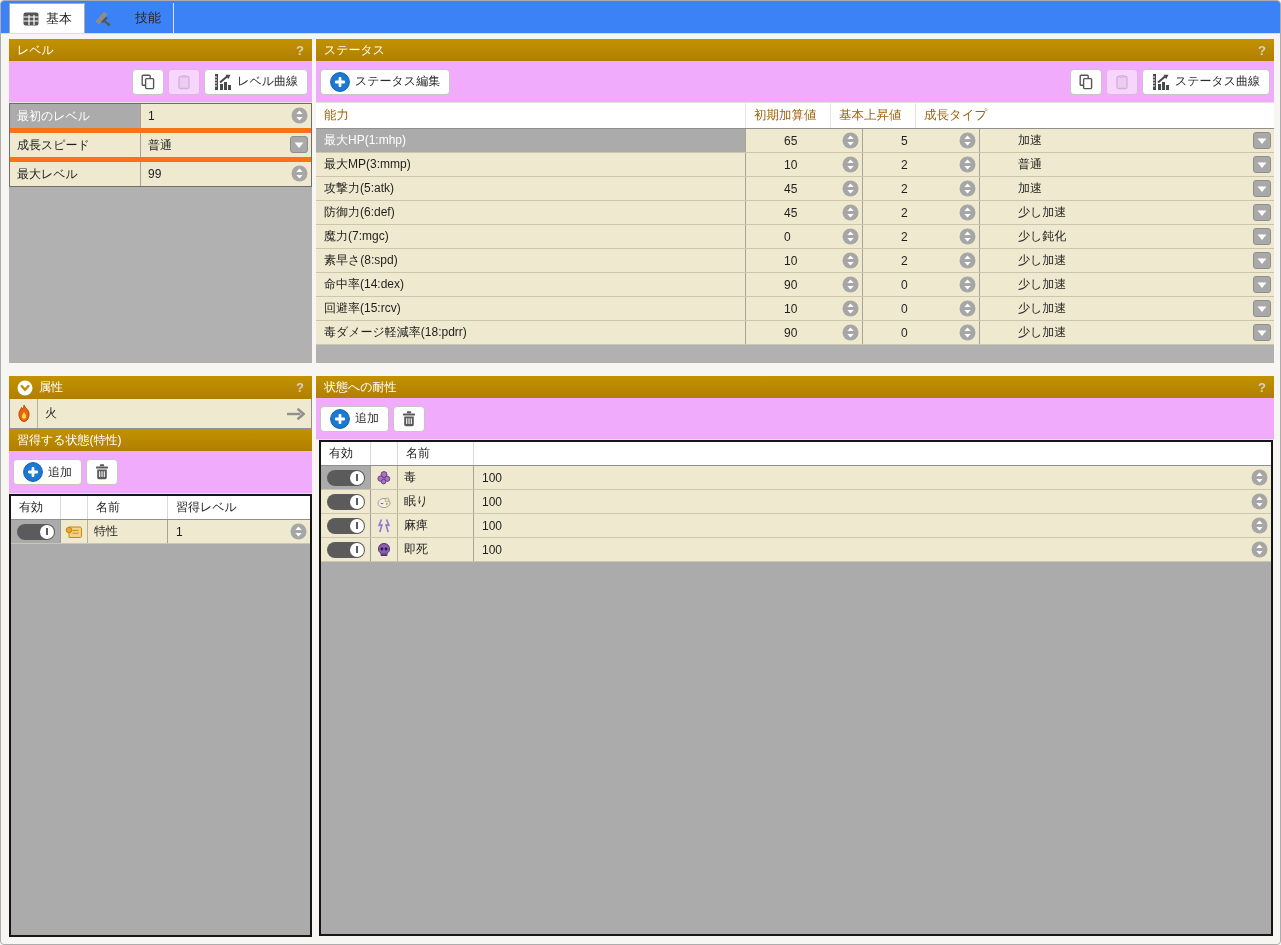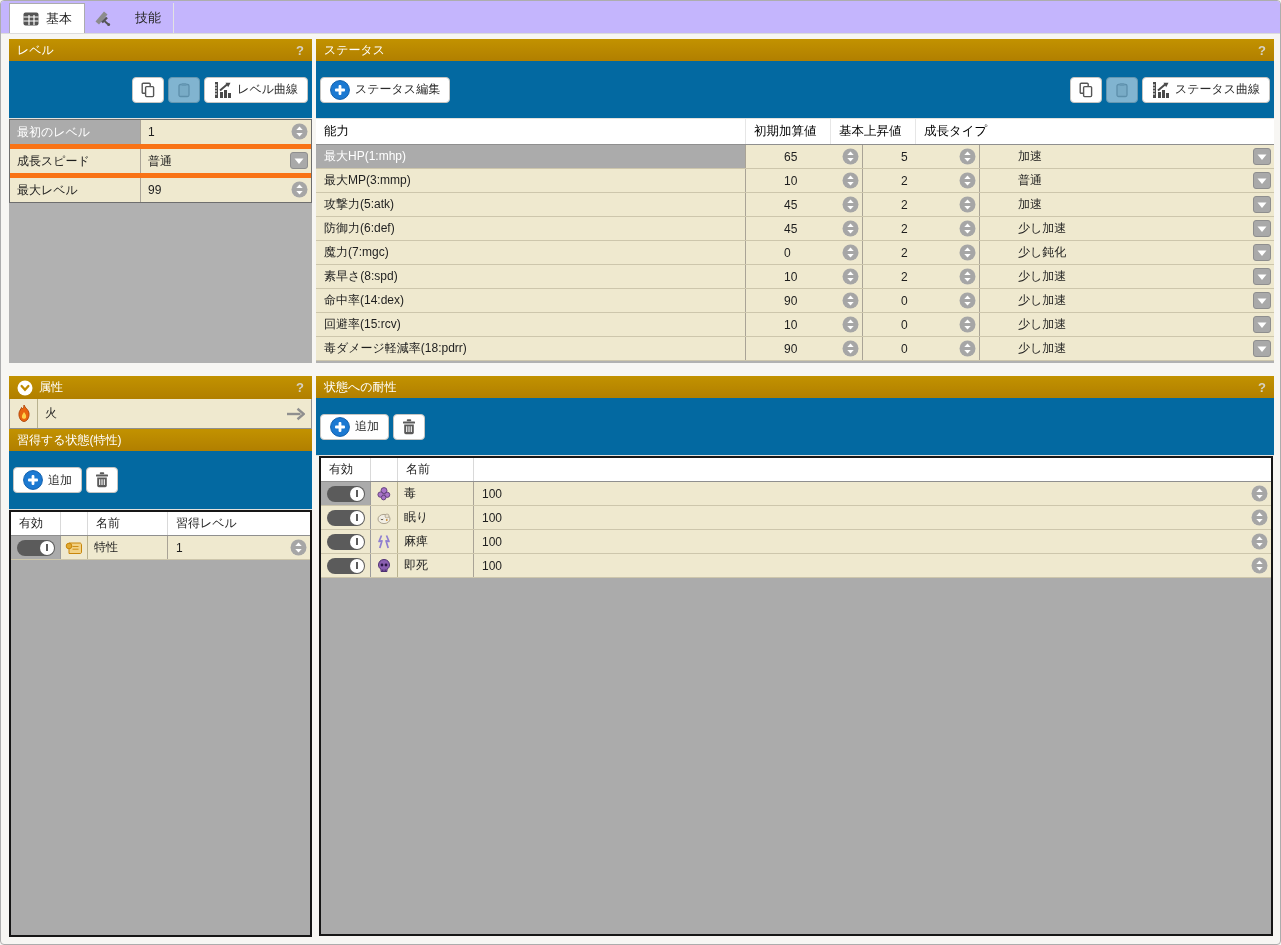--- a/index.html
+++ b/index.html
@@ -2,45 +2,45 @@
 <html><head>
 <meta charset="utf-8">
 <style>
   html,body{margin:0;padding:0;}
   body{
     width:1281px;height:945px;position:relative;box-sizing:border-box;
     background:#F7F6F3;border:1px solid #ADADAD;border-radius:4px;overflow:hidden;
     font-family:"Liberation Sans",sans-serif;font-size:12px;color:#1E1E1E;
   }
   
-  .tabstrip{position:absolute;left:0;top:0;width:100%;height:32px;background:#c4b5fd;border-bottom:1px solid #DCDCDC;}
+  .tabstrip{position:absolute;left:0;top:0;width:100%;height:32px;background:#3b82f6;border-bottom:1px solid #DCDCDC;}
   .tab{position:absolute;top:2px;height:30px;display:flex;align-items:center;gap:6px;padding:0 12px;font-size:13px;box-sizing:border-box;}
   .tab.active{background:#FFF;border:1px solid #ACACAC;border-bottom:none;z-index:2;}
   .tab.inactive{border-right:1px solid #E2E2E2;color:#2A2A2A;gap:24px;}
   
   .panel{position:absolute;display:flex;flex-direction:column;box-sizing:border-box;}
   .phead{flex:0 0 22px;background:linear-gradient(#C29200,#B17F00);color:#FFF;display:flex;align-items:center;gap:6px;padding:0 8px;font-size:12px;}
   .phelp{margin-left:auto;color:#D6D2C6;font-weight:bold;font-size:13px;}
-  .toolbar{flex:0 0 33px;background:#0369a1;display:flex;align-items:center;gap:4px;padding:12px 4px;border-bottom:1px solid #E4E2DD;}
+  .toolbar{flex:0 0 33px;background:#f0abfc;display:flex;align-items:center;gap:4px;padding:4px 4px;border-bottom:1px solid #E4E2DD;}
   .tright{margin-left:auto;display:flex;align-items:center;gap:4px;}
   .btn{display:inline-flex;align-items:center;gap:5px;background:#FFF;border:1px solid #C6C5C2;border-radius:4px;height:26px;padding:0 9px;font-size:12px;color:#2B2B2B;box-sizing:border-box;}
   .iconbtn{width:32px;justify-content:center;padding:0;}
   .disabled{opacity:.5;}
   .filler{flex:1;background:#B1B1B1;}
   
   .ltable{flex:0 0 auto;border:1px solid #6E6E6E;}
   .lrow{display:flex;height:24px;background:#EFE9CF;}
   .lrow+.lrow{border-top:5px solid #f97316;}
   .lab{width:131px;display:flex;align-items:center;padding:0 7px;border-right:1px solid #A9A396;box-sizing:border-box;}
   .val{flex:1;display:flex;align-items:center;padding:0 7px;position:relative;}
   .sel{background:#ABABAB !important;color:#FFF;}
   .rctl{position:absolute;right:3px;top:3px;line-height:0;}
   
   .sheadrow{display:flex;flex:0 0 25px;background:#FFF;border-bottom:1px solid #8F8F8F;}
-  .sheadrow .h{display:flex;align-items:center;padding:0 8px;font-size:12.5px;color:#000000;border-right:1px solid #E6E6E6;box-sizing:border-box;}
+  .sheadrow .h{display:flex;align-items:center;padding:0 8px;font-size:12.5px;color:#a16207;border-right:1px solid #E6E6E6;box-sizing:border-box;}
   .srow{display:flex;flex:0 0 23px;background:#EFE9CF;border-bottom:1px solid #CDC6AC;gap:32px;}
   .cname{width:430px;display:flex;align-items:center;padding:0 8px;border-right:1px solid #A9A396;box-sizing:border-box;}
   .cnum{width:85px;display:flex;align-items:center;padding:0 6px;border-right:1px solid #A9A396;position:relative;box-sizing:border-box;}
   .cgrow{flex:1;display:flex;align-items:center;padding:0 6px;position:relative;}
   
   .btable{flex:1;border:2px solid #161616;background:#ABABAB;overflow:hidden;}
   .bhead{display:flex;height:23px;background:#FFF;border-bottom:1px solid #8F8F8F;}
   .bhead .h{display:flex;align-items:center;padding:0 8px;box-sizing:border-box;border-right:1px solid #D9D9D9;}
   .brow{display:flex;height:23px;background:#EFE9CF;border-bottom:1px solid #CDC6AC;}
   .c-en{width:50px;display:flex;align-items:center;justify-content:center;border-right:1px solid #9C9C9C;box-sizing:border-box;}

